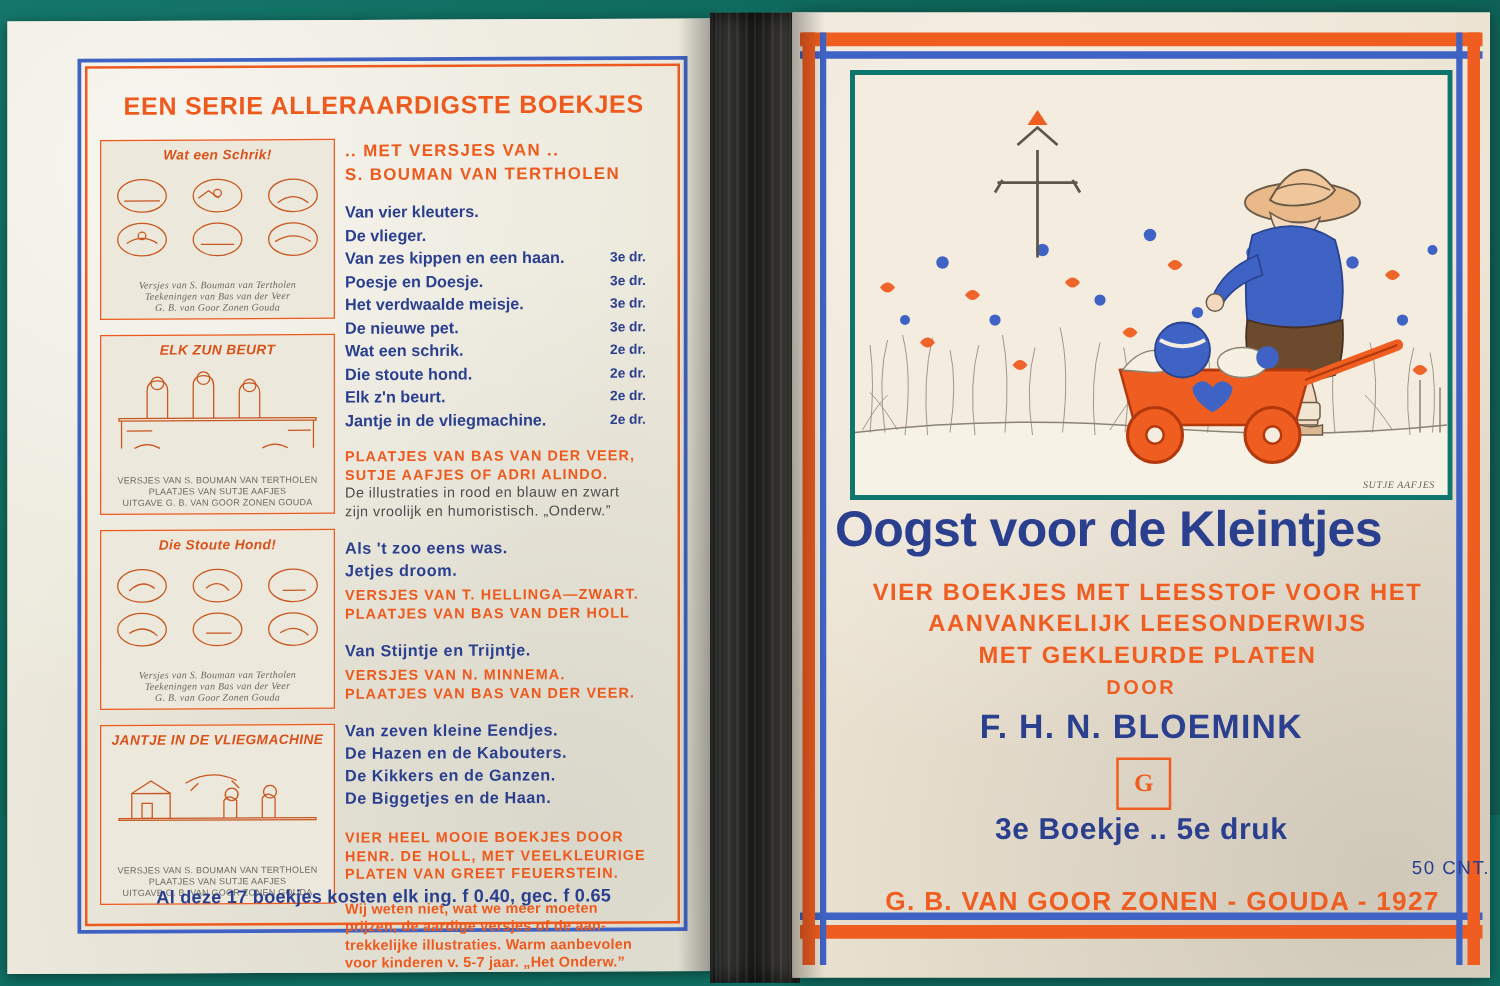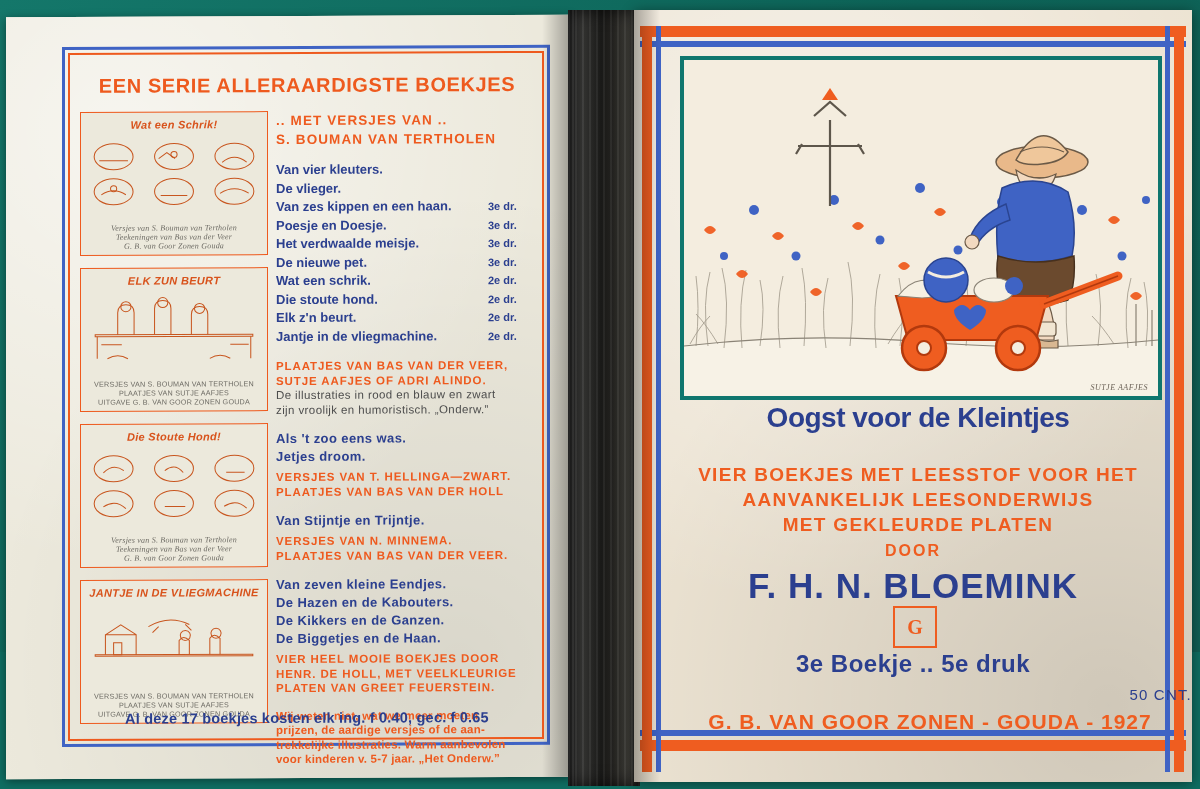--- a/index.html
+++ b/index.html
@@ -220,24 +220,23 @@
     font-size: 8px;
     color: #6d6459;
     font-family: "Liberation Serif", serif;
     font-style: italic;
     letter-spacing: 0.5px;
   }
 
   .fc-title {
     position: absolute;
     left: 34px; right: 24px; top: 392px;
-    text-align: center;
     color: #2b3f8f;
     font-weight: bold;
-    font-size: 28px;
+    font-size: 40px;
     letter-spacing: -0.5px;
   }
   .fc-sub {
     position: absolute;
     left: 34px; right: 24px; top: 452px;
     text-align: center;
     color: #ef5d20;
     font-weight: bold;
     font-size: 19px;
     line-height: 25px;
@@ -251,21 +250,21 @@
     font-weight: bold;
     font-size: 16px;
     letter-spacing: 2px;
   }
   .fc-author {
     position: absolute;
     left: 0; right: 0; top: 556px;
     text-align: center;
     color: #2b3f8f;
     font-weight: bold;
-    font-size: 35px;
+    font-size: 27px;
     letter-spacing: 1px;
   }
   .fc-logo {
     position: absolute;
     left: 50%; margin-left: -20px; top: 596px;
     width: 40px; height: 38px;
     border: 2.5px solid #ef5d20;
     display: flex; align-items: center; justify-content: center;
   }
   .fc-logo .mark {
@@ -488,21 +487,21 @@
               <div class="blue-reg">Van Stijntje en Trijntje.</div>
               <div class="orange" style="margin-top:4px">VERSJES VAN N. MINNEMA.</div>
               <div class="orange">PLAATJES VAN BAS VAN DER VEER.</div>
             </div>
 
             <div class="blk">
               <div class="blue-reg">Van zeven kleine Eendjes.</div>
               <div class="blue-reg">De Hazen en de Kabouters.</div>
               <div class="blue-reg">De Kikkers en de Ganzen.</div>
               <div class="blue-reg">De Biggetjes en de Haan.</div>
-              <div class="orange" style="margin-top:4px">VIER HEEL MOOIE BOEKJES DOOR</div>
+              <div class="orange" style="margin-top:16px">VIER HEEL MOOIE BOEKJES DOOR</div>
               <div class="orange">HENR. DE HOLL, MET VEELKLEURIGE</div>
               <div class="orange">PLATEN VAN GREET FEUERSTEIN.</div>
             </div>
 
             <div class="blk">
               <div class="orange" style="letter-spacing:0.2px">Wij weten niet, wat we meer moeten</div>
               <div class="orange" style="letter-spacing:0.2px">prijzen, de aardige versjes of de aan-</div>
               <div class="orange" style="letter-spacing:0.2px">trekkelijke illustraties. Warm aanbevolen</div>
               <div class="orange" style="letter-spacing:0.2px">voor kinderen v. 5-7 jaar.  „Het Onderw.”</div>
             </div>

